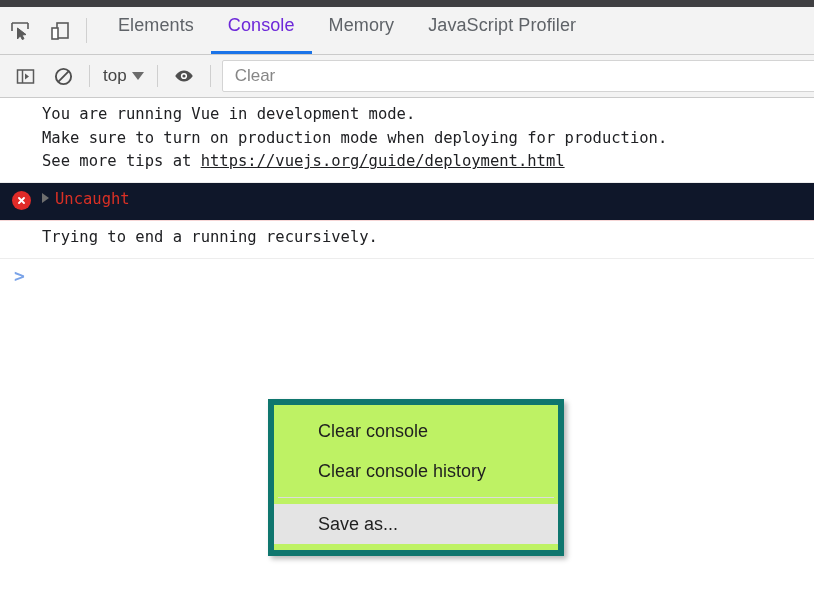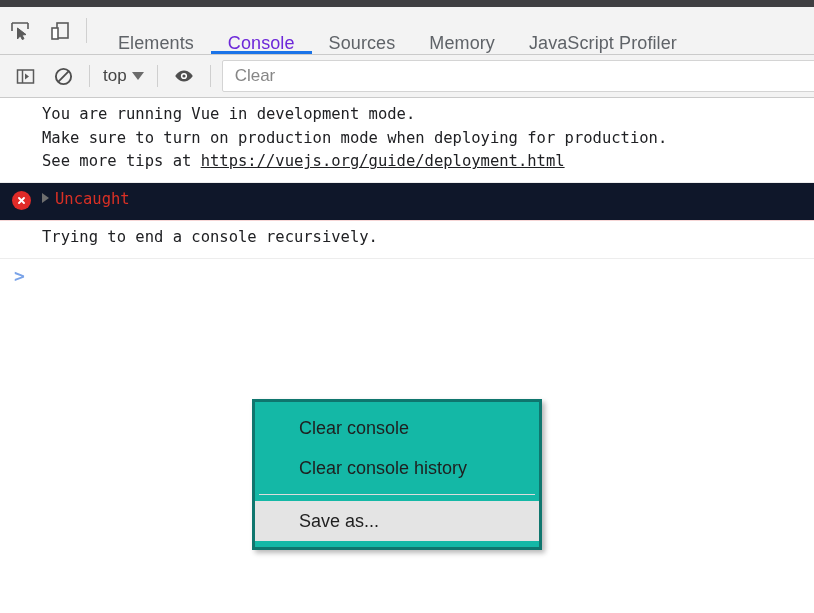--- a/index.html
+++ b/index.html
@@ -44,22 +44,22 @@
     background: #d0d0d0;
     margin: 11px 6px;
   }
   .tabs {
     display: flex;
     align-items: stretch;
     margin-left: 8px;
   }
   .tab {
     display: flex;
-    align-items: flex-end;
-    padding: 0 17px;
+    align-items: flex-start;
+    padding: 8px 17px;
     font-size: 18px;
     color: #5f6368;
     position: relative;
     white-space: nowrap;
     letter-spacing: .1px;
   }
   .tab.active { color: #6d28d9; }
   .tab.active::after {
     content: "";
     position: absolute;
@@ -173,25 +173,25 @@
     color: #7aa3e8;
     font-size: 18px;
     font-family: "DejaVu Sans Mono", monospace;
     font-weight: bold;
     line-height: 1.2;
   }
 
   
   .ctxmenu {
     position: absolute;
-    left: 252px;
+    left: 268px;
     top: 399px;
     width: 284px;
-    background: #14b8a6;
-    border: 3px solid #0f766e;
+    background: #bef264;
+    border: 6px solid #0f766e;
     box-shadow: 3px 3px 5px rgba(0,0,0,0.28);
     padding: 6px 0 6px 0;
     font-family: "Liberation Sans", sans-serif;
     font-size: 18px;
     color: #1f1f1f;
   }
   .ctxitem {
     height: 40px;
     display: flex;
     align-items: center;
@@ -229,23 +229,20 @@
   <div class="vsep"></div>
 
   <div class="tabs">
     <div class="tab">
       <span>Elements</span>
     </div>
     <div class="tab active">
       <span>Console</span>
     </div>
     <div class="tab">
-      <span>Sources</span>
-    </div>
-    <div class="tab">
       <span>Memory</span>
     </div>
     <div class="tab">
       <span>JavaScript Profiler</span>
     </div>
   </div>
 </div>
 
 <div class="filterbar">
 
@@ -301,21 +298,21 @@
     <span class="err-icon">
       <svg width="11" height="11" viewBox="0 0 11 11" stroke="#ffffff" stroke-width="1.9" stroke-linecap="round">
         <line x1="3" y1="3" x2="8" y2="8"></line>
         <line x1="8" y1="3" x2="3" y2="8"></line>
       </svg>
     </span>
     <span class="disclosure"></span><span>Uncaught</span>
   </div>
 
   <div class="crow">
-    <div>Trying to end a console recursively.</div>
+    <div>Trying to end a running recursively.</div>
   </div>
 
   <div class="prompt-row">
     <span class="prompt-chevron">&gt;</span>
   </div>
 </div>
 
 <div class="ctxmenu">
   <div class="ctxitem">
     <span>Clear console</span>

